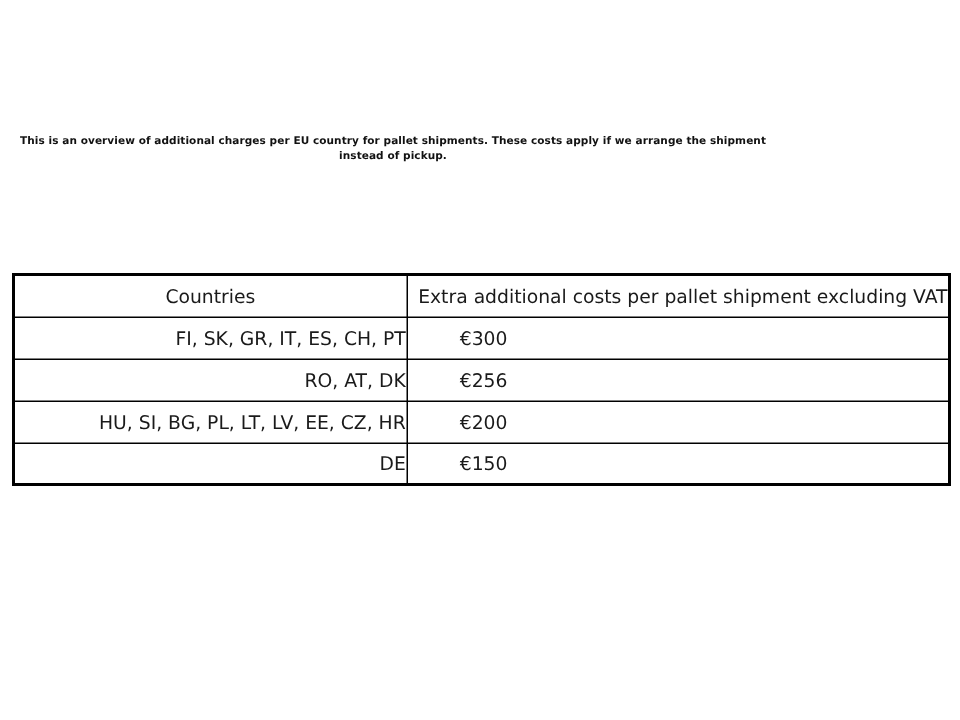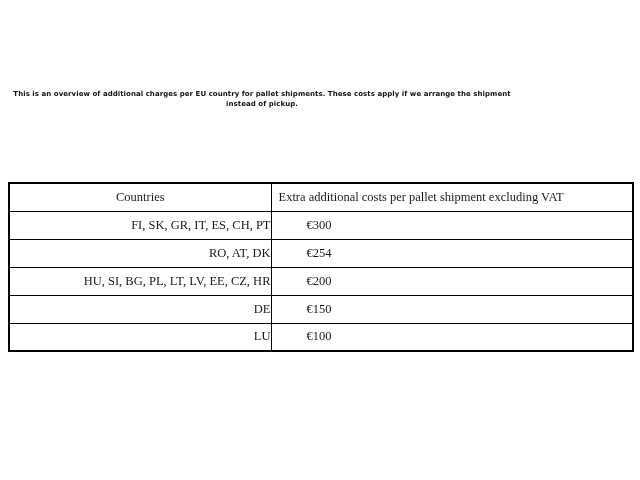--- a/index.html
+++ b/index.html
@@ -37,24 +37,23 @@
   table.costs col.col-countries { width: 262px; }
   table.costs col.col-cost      { width: 362px; }
   table.costs th,
   table.costs td {
     border: 1.5px solid #000000;
     height: 28px;
     font-weight: normal;
     vertical-align: middle;
     white-space: nowrap;
     overflow: hidden;
-    font-family: Liberation Serif, serif;
   }
   th.hdr-countries { text-align: center; }
-  th.hdr-cost      { text-align: left; padding-left: 7px; }
+  th.hdr-cost      { text-align: center; padding-left: 7px; }
   td.cell-countries { text-align: right; padding-left: 22px; }
   td.cell-cost      { text-align: left; padding-left: 35px; margin-left: 12px; }
 </style>
 </head>
 <body>
 
 <div class="caption">This is an overview of additional charges per EU country for pallet shipments. These costs apply if we arrange the shipment instead of pickup.</div>
 
 <table class="costs">
   <colgroup>
@@ -67,28 +66,24 @@
       <th class="hdr-cost">Extra additional costs per pallet shipment excluding VAT</th>
     </tr>
   </thead>
   <tbody>
     <tr>
       <td class="cell-countries">FI, SK, GR, IT, ES, CH, PT</td>
       <td class="cell-cost">€300</td>
     </tr>
     <tr>
       <td class="cell-countries">RO, AT, DK</td>
-      <td class="cell-cost">€254</td>
+      <td class="cell-cost">€256</td>
     </tr>
     <tr>
       <td class="cell-countries">HU, SI, BG, PL, LT, LV, EE, CZ, HR</td>
       <td class="cell-cost">€200</td>
     </tr>
     <tr>
       <td class="cell-countries">DE</td>
       <td class="cell-cost">€150</td>
     </tr>
-    <tr>
-      <td class="cell-countries">LU</td>
-      <td class="cell-cost">€100</td>
-    </tr>
   </tbody>
 </table>
 
 </body></html>

